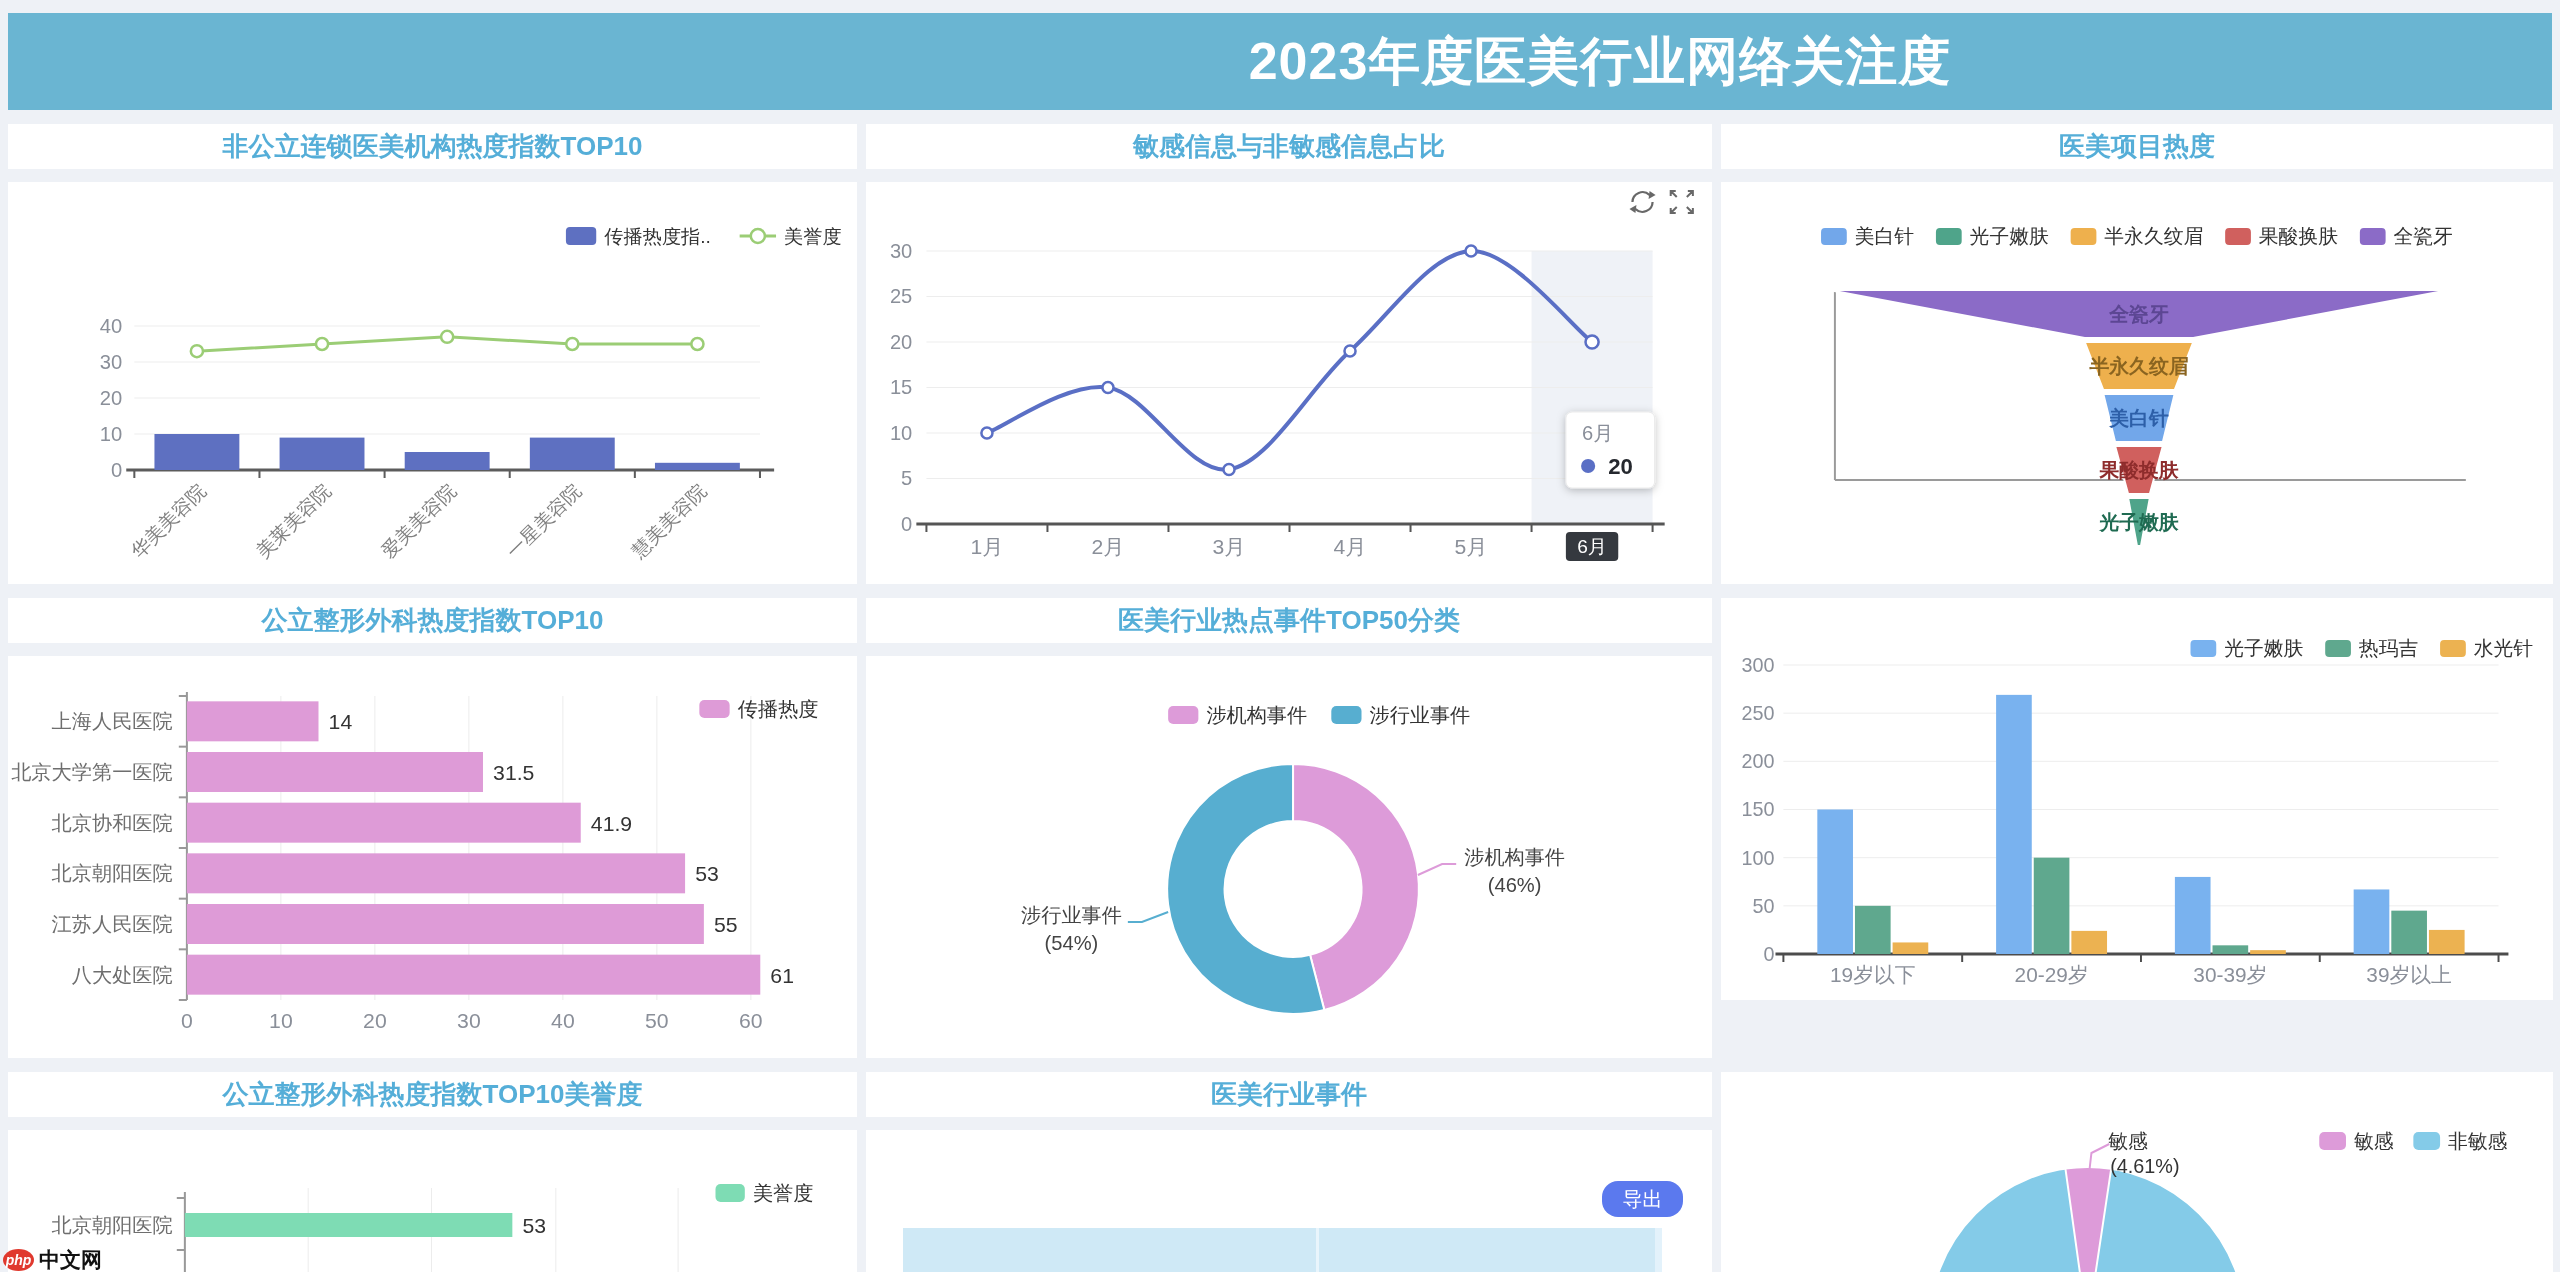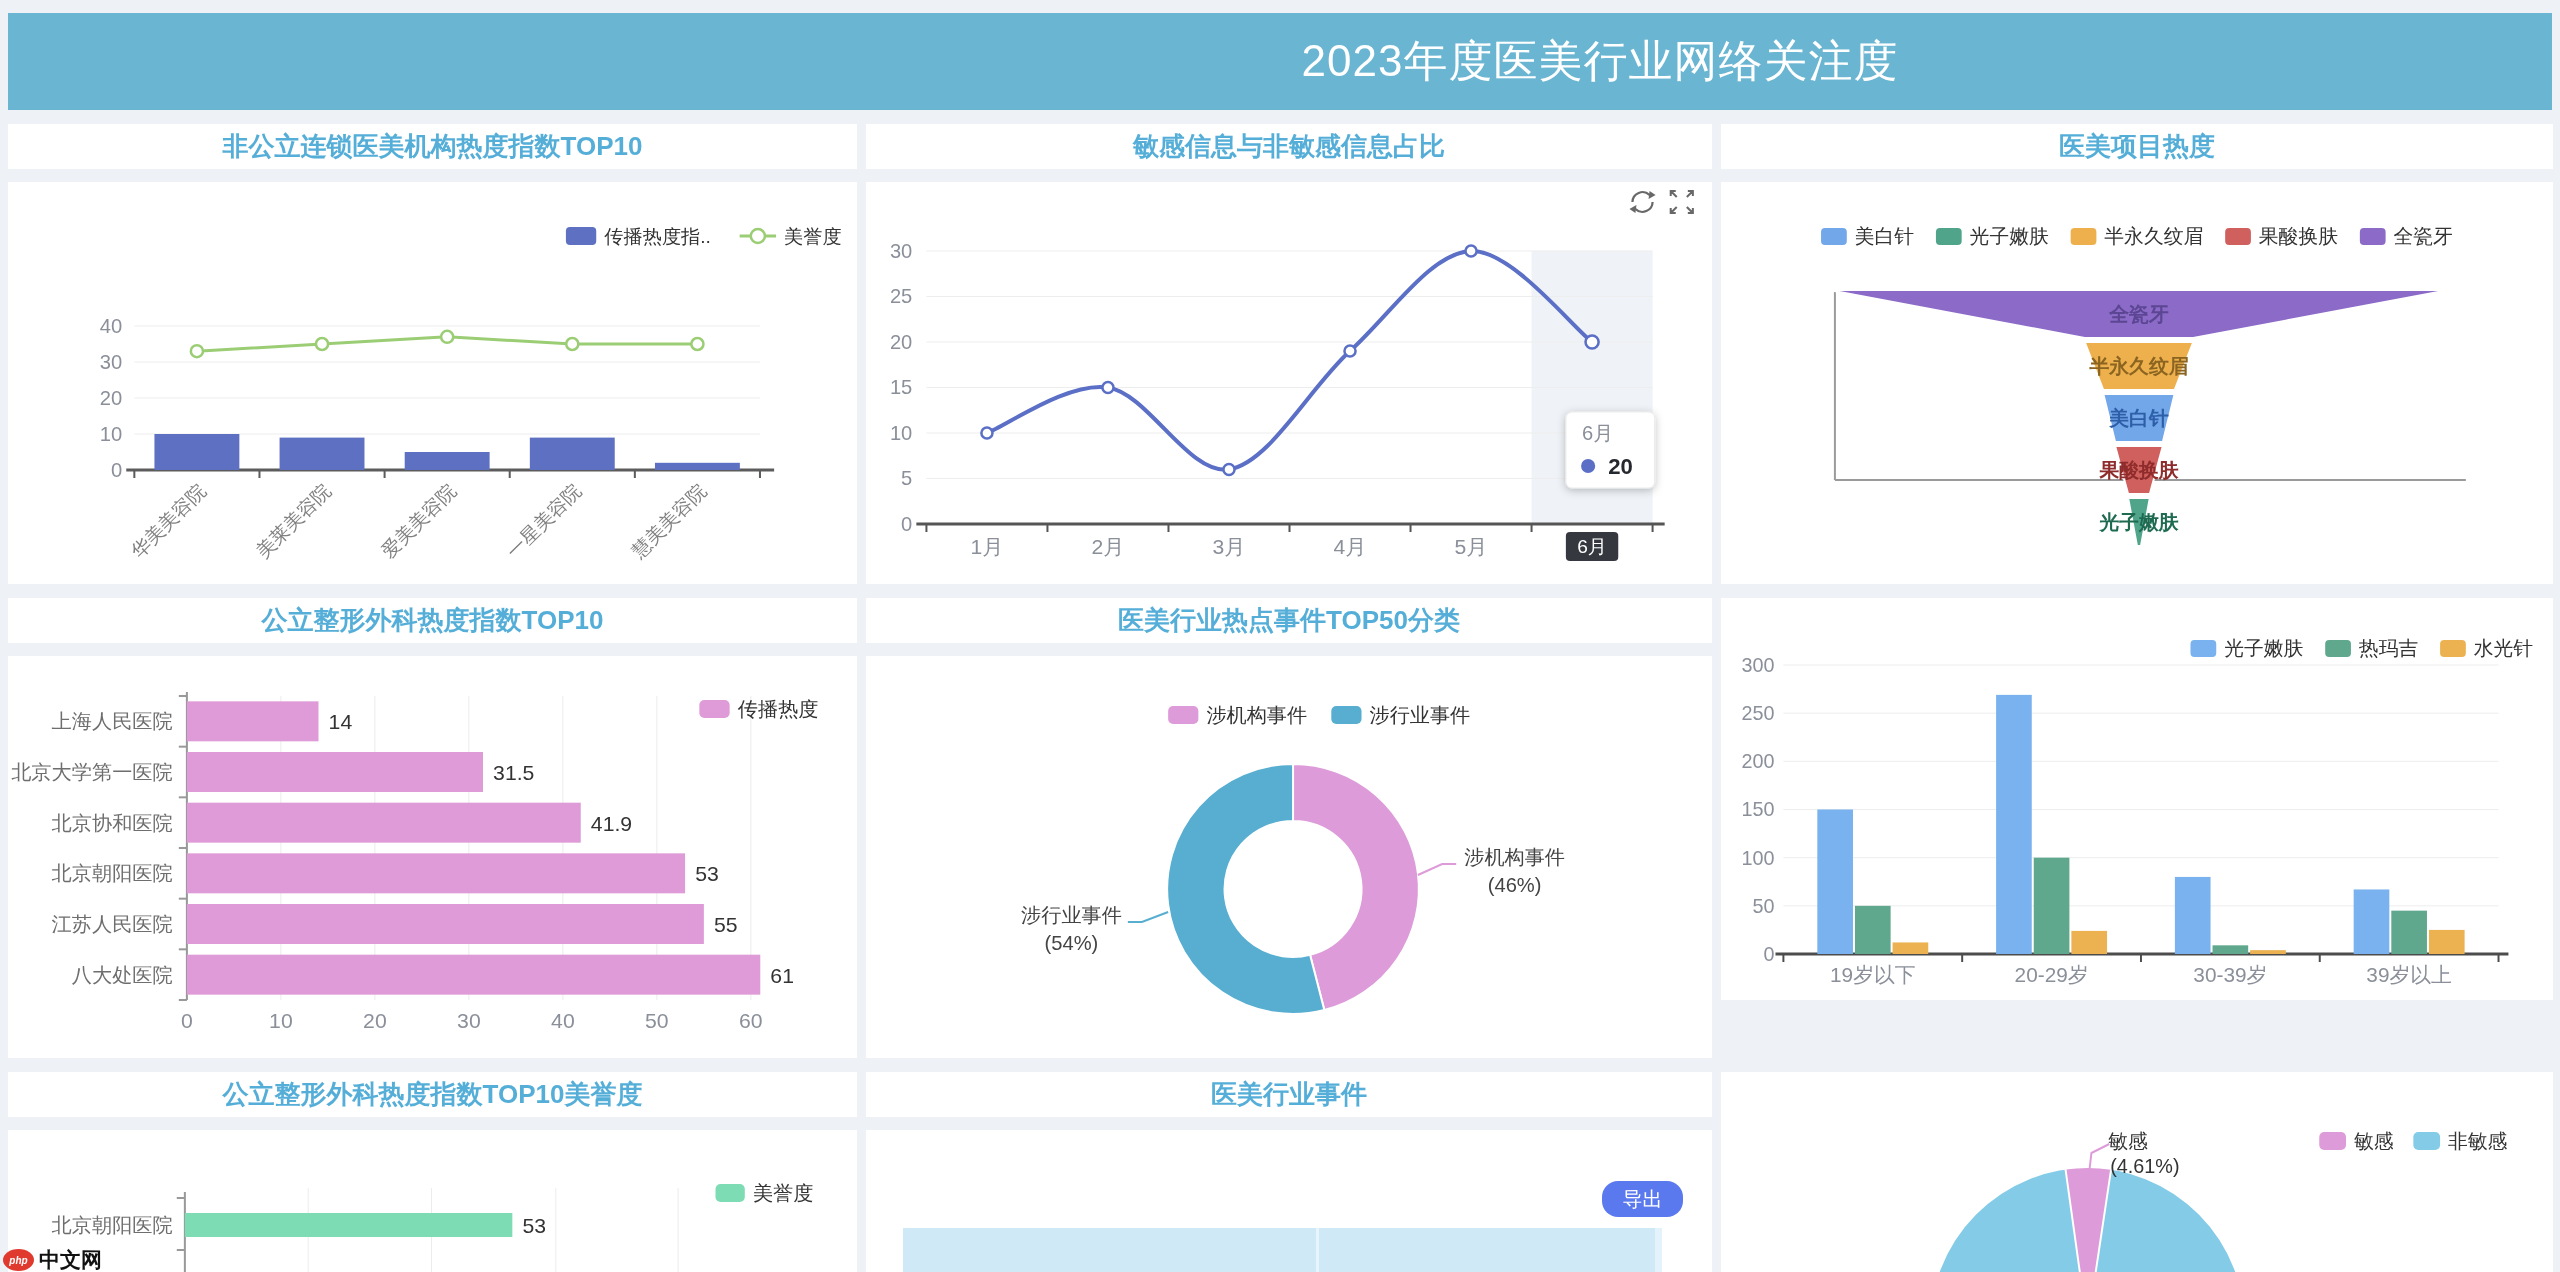--- a/index.html
+++ b/index.html
@@ -1,30 +1,30 @@
 <!DOCTYPE html>
 <html><head>
 <meta charset="utf-8">
 <style>
   html,body{margin:0;padding:0}
   body{width:2560px;height:1272px;overflow:hidden;background:#eef1f6;font-family:"Liberation Sans","DejaVu Sans",sans-serif;position:relative}
   .hdr{margin:13px 8px 0 8px;height:97px;background:#6ab5d2;display:flex;align-items:center;justify-content:center}
-  .hdr h1{margin:0;transform:translateX(320px);color:#ffffff;font-size:44px;font-weight:normal;letter-spacing:1px}
+  .hdr h1{margin:0;transform:translateX(320px);color:#ffffff;font-size:52px;font-weight:bold;letter-spacing:1px}
   .grid{display:grid;grid-template-columns:849px 846px 832px;column-gap:9px;row-gap:14px;padding:14px 0 0 8px}
   .cell{display:flex;flex-direction:column}
   .tcard{height:45px;background:#ffffff;display:flex;align-items:center;justify-content:center;margin-bottom:13px}
   .tcard h2{margin:0;color:#55aed8;font-size:26px;font-weight:bold}
   .ccard{height:402px;background:#ffffff;position:relative;overflow:hidden}
   .ccard svg{display:block;width:100%;height:100%}
   .export-btn{position:absolute;top:51px;right:29px;width:81px;height:36px;background:#5b79ee;color:#fff;border:none;border-radius:16px;font-size:20px;font-family:inherit;cursor:pointer}
   .table-header-band{position:absolute;left:37px;top:98px;width:759px;height:170px;background:#cfe9f6}
   .band-divider{position:absolute;left:413px;top:0;width:3px;height:100%;background:#e9f5fc}
   .band-scroll{position:absolute;right:0;top:0;width:7px;height:100%;background:#e3f2fb}
   .wm{position:fixed;left:3px;top:1246px;display:flex;align-items:center;gap:5px;z-index:9}
-  .wm .bubble{width:31px;height:22px;background:#e0392e;border-radius:50%;color:#fff;font-style:italic;font-weight:bold;font-size:10px;display:flex;align-items:center;justify-content:center}
+  .wm .bubble{width:31px;height:22px;background:#e0392e;border-radius:50%;color:#fff;font-style:italic;font-weight:bold;font-size:14px;display:flex;align-items:center;justify-content:center}
   .wm .site{font-size:21px;font-weight:bold;color:#111}
 </style>
 </head>
 <body>
 
 <div class="page">
 
   <header class="hdr">
     <h1>2023年度医美行业网络关注度</h1>
   </header>

